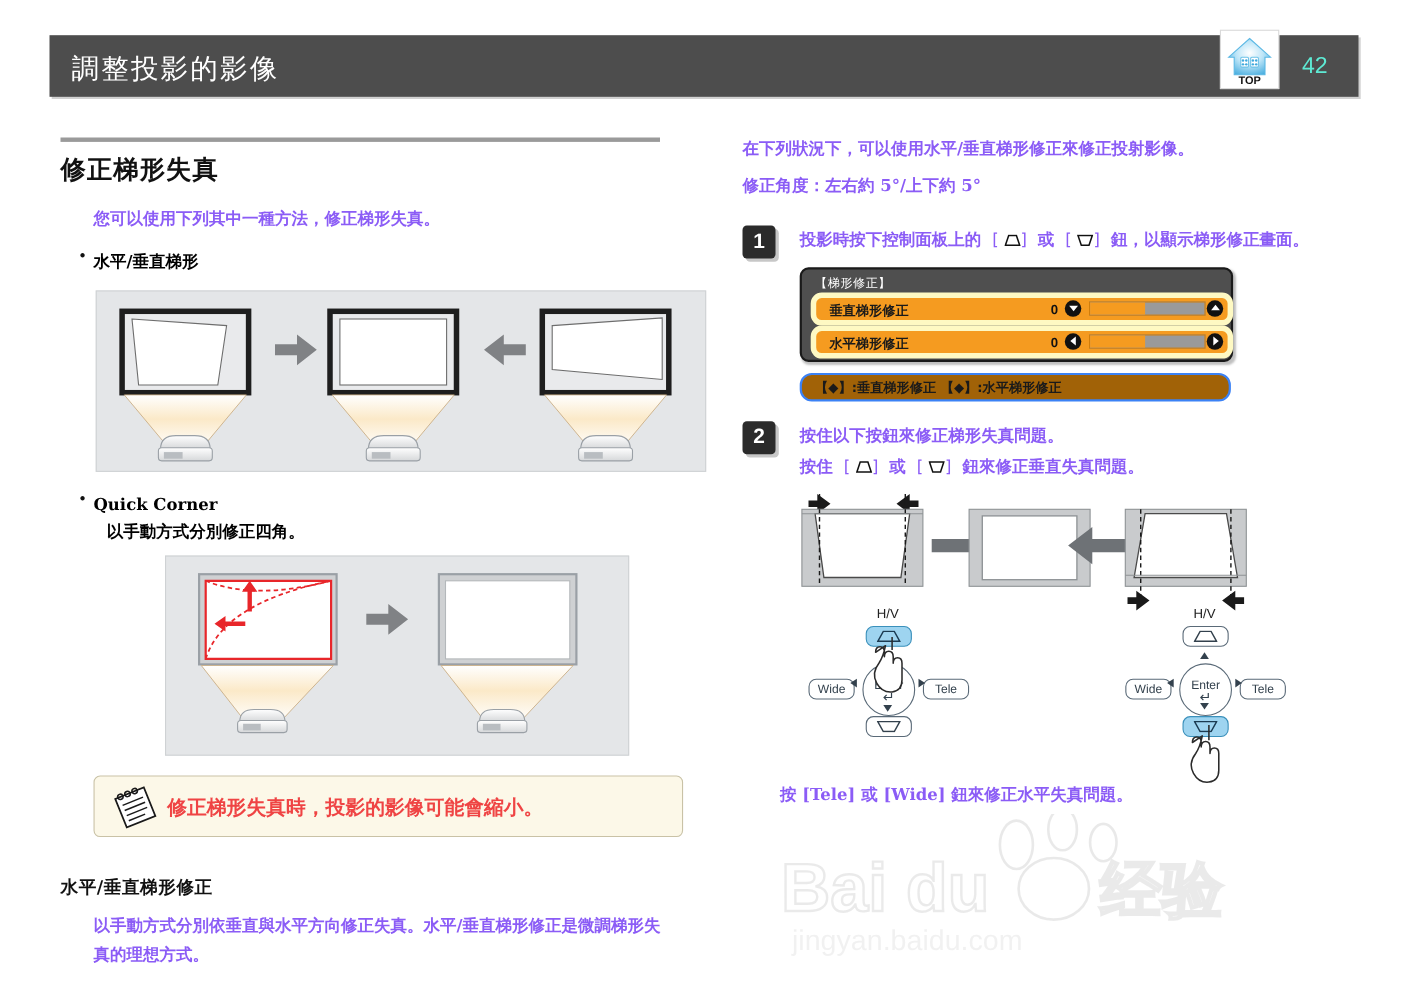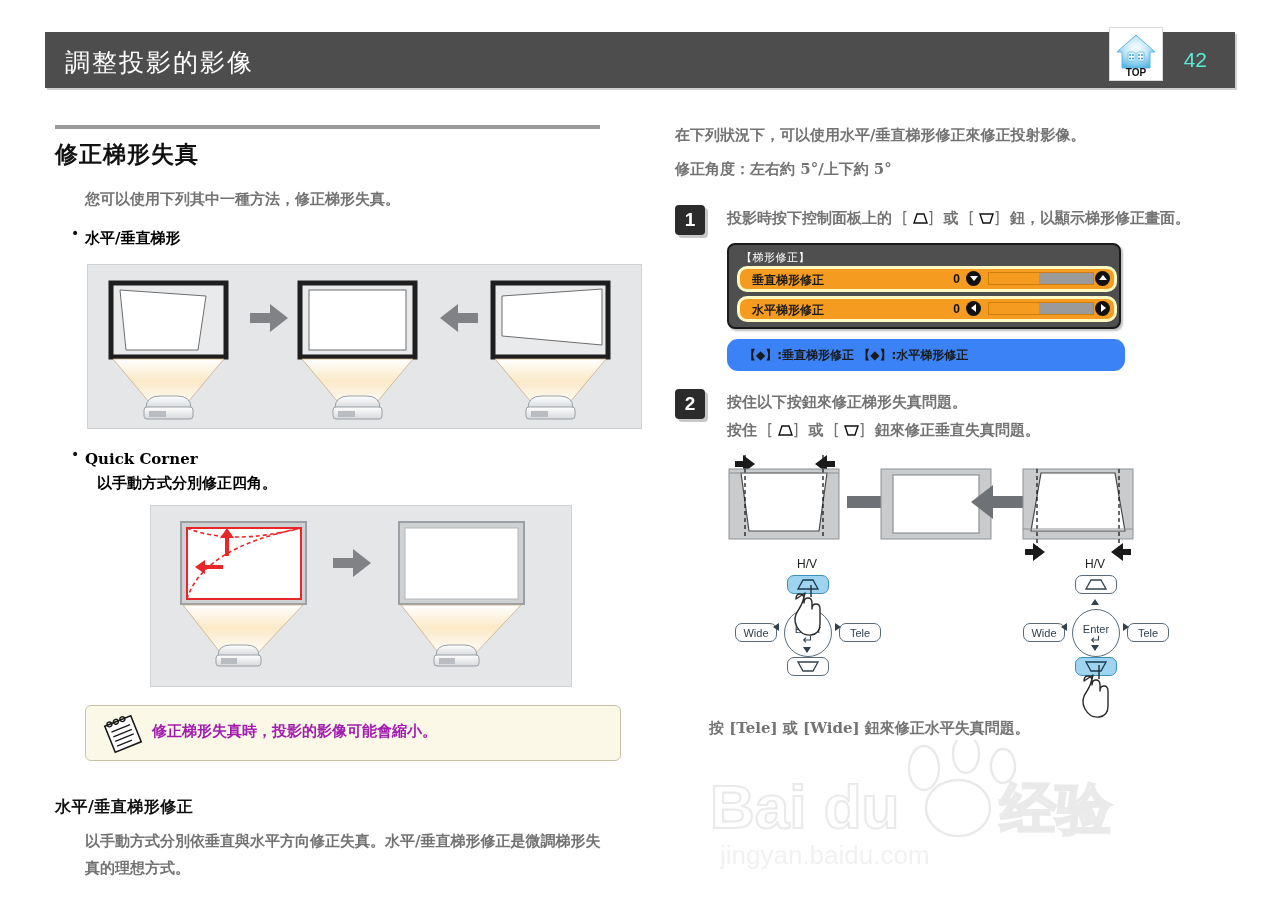--- a/index.html
+++ b/index.html
@@ -41,21 +41,21 @@
 
   h2.sec{
     font-size:23px;margin:0 0 16px 0;font-weight:700;color:#111;
     letter-spacing:1px;
   }
   h3.sub{
     font-size:16px;margin:0 0 10px 0;font-weight:700;color:#111;
     letter-spacing:.5px;
   }
   .p{
-    font-size:15px;line-height:1.75;color:#737373;margin:0 0 14px 0;
+    font-size:15px;line-height:1.75;color:#8b5cf6;margin:0 0 14px 0;
     font-family:"DejaVu Serif","Liberation Serif",serif;font-weight:700;
   }
   .indent{margin-left:30px;}
   .bullet{position:relative;margin-left:30px;margin-bottom:4px;}
   .bullet:before{
     content:"\2022";position:absolute;left:-14px;top:-1px;font-size:14px;color:#111;
   }
   .bullet .l1{font-size:15px;line-height:1.6;font-weight:700;
      font-family:"DejaVu Serif","Liberation Serif",serif;}
   .bullet .l2{font-size:15px;line-height:1.6;font-weight:700;margin-left:12px;
@@ -69,21 +69,21 @@
 
   
   .note{
     margin-left:30px;margin-top:18px;
     width:534px;height:54px;
     background:#fcf8e8;border:1px solid #c9c2a6;border-radius:6px;
     position:relative;
   }
   .note-icon{position:absolute;left:14px;top:8px;}
   .note-text{
-    position:absolute;left:66px;top:16px;font-size:15px;color:#a21caf;font-weight:700;
+    position:absolute;left:66px;top:16px;font-size:18px;color:#ef4444;font-weight:700;
     font-family:"DejaVu Serif","Liberation Serif",serif;
   }
 
   
   .step{position:relative;margin-bottom:6px;}
   .step-badge{
     position:absolute;left:0;top:0;width:30px;height:30px;background:#2b2b2b;
     border-radius:4px;color:#fff;font-size:19px;font-weight:700;
     display:flex;align-items:center;justify-content:center;
     font-family:"Liberation Sans",sans-serif;
@@ -96,21 +96,21 @@
     position:relative;width:390px;height:82px;margin:12px 0 0 52px;
     background:#4f4f4f;border:2px solid #1a1a1a;border-radius:8px;
     box-shadow:2px 2px 2px rgba(0,0,0,.25);
   }
   .osd-title{
     position:absolute;left:12px;top:5px;color:#ffffff;font-size:11px;
     letter-spacing:.5px;
   }
   .osd-row{
     position:absolute;left:8px;width:374px;height:20px;
-    background:#f59b20;border:3px solid #fef9c3;border-radius:10px;
+    background:#f59b20;border:5px solid #fef9c3;border-radius:10px;
   }
   .osd-row.r1{top:21px;}
   .osd-row.r2{top:51px;}
   .osd-label{
     position:absolute;left:12px;top:3px;font-size:12px;color:#1a1a1a;font-weight:700;
   }
   .osd-val{
     position:absolute;left:186px;top:3px;width:34px;text-align:right;
     font-size:12px;color:#111;font-weight:700;font-family:"Liberation Sans",sans-serif;
   }
@@ -125,21 +125,21 @@
   .tri-u{border-left:4px solid transparent;border-right:4px solid transparent;border-bottom:5px solid #fff;margin-bottom:1px;}
   .tri-l{border-top:4px solid transparent;border-bottom:4px solid transparent;border-right:5px solid #fff;margin-right:1px;}
   .tri-r{border-top:4px solid transparent;border-bottom:4px solid transparent;border-left:5px solid #fff;margin-left:1px;}
   .track{
     position:absolute;left:248px;top:3px;width:106px;height:13px;
     background:#9a9a9a;border:1px solid #d07d0a;box-sizing:border-box;
   }
   .track .fill{height:100%;background:#f59b20;}
   .osd-foot{
     margin:10px 0 0 52px;width:388px;height:22px;
-    background:#3b82f6;border:5px solid #3b82f6;border-radius:11px;
+    background:#a16207;border:2px solid #3b82f6;border-radius:11px;
     position:relative;
   }
   .osd-foot span{
     position:absolute;left:12px;top:3px;font-size:12px;color:#1a1a1a;font-weight:700;
   }
 
   
   .ctrl{position:relative;width:200px;height:130px;}
   .btn-pill{
     position:absolute;border:1px solid #5a6a78;border-radius:7px;background:#fff;

